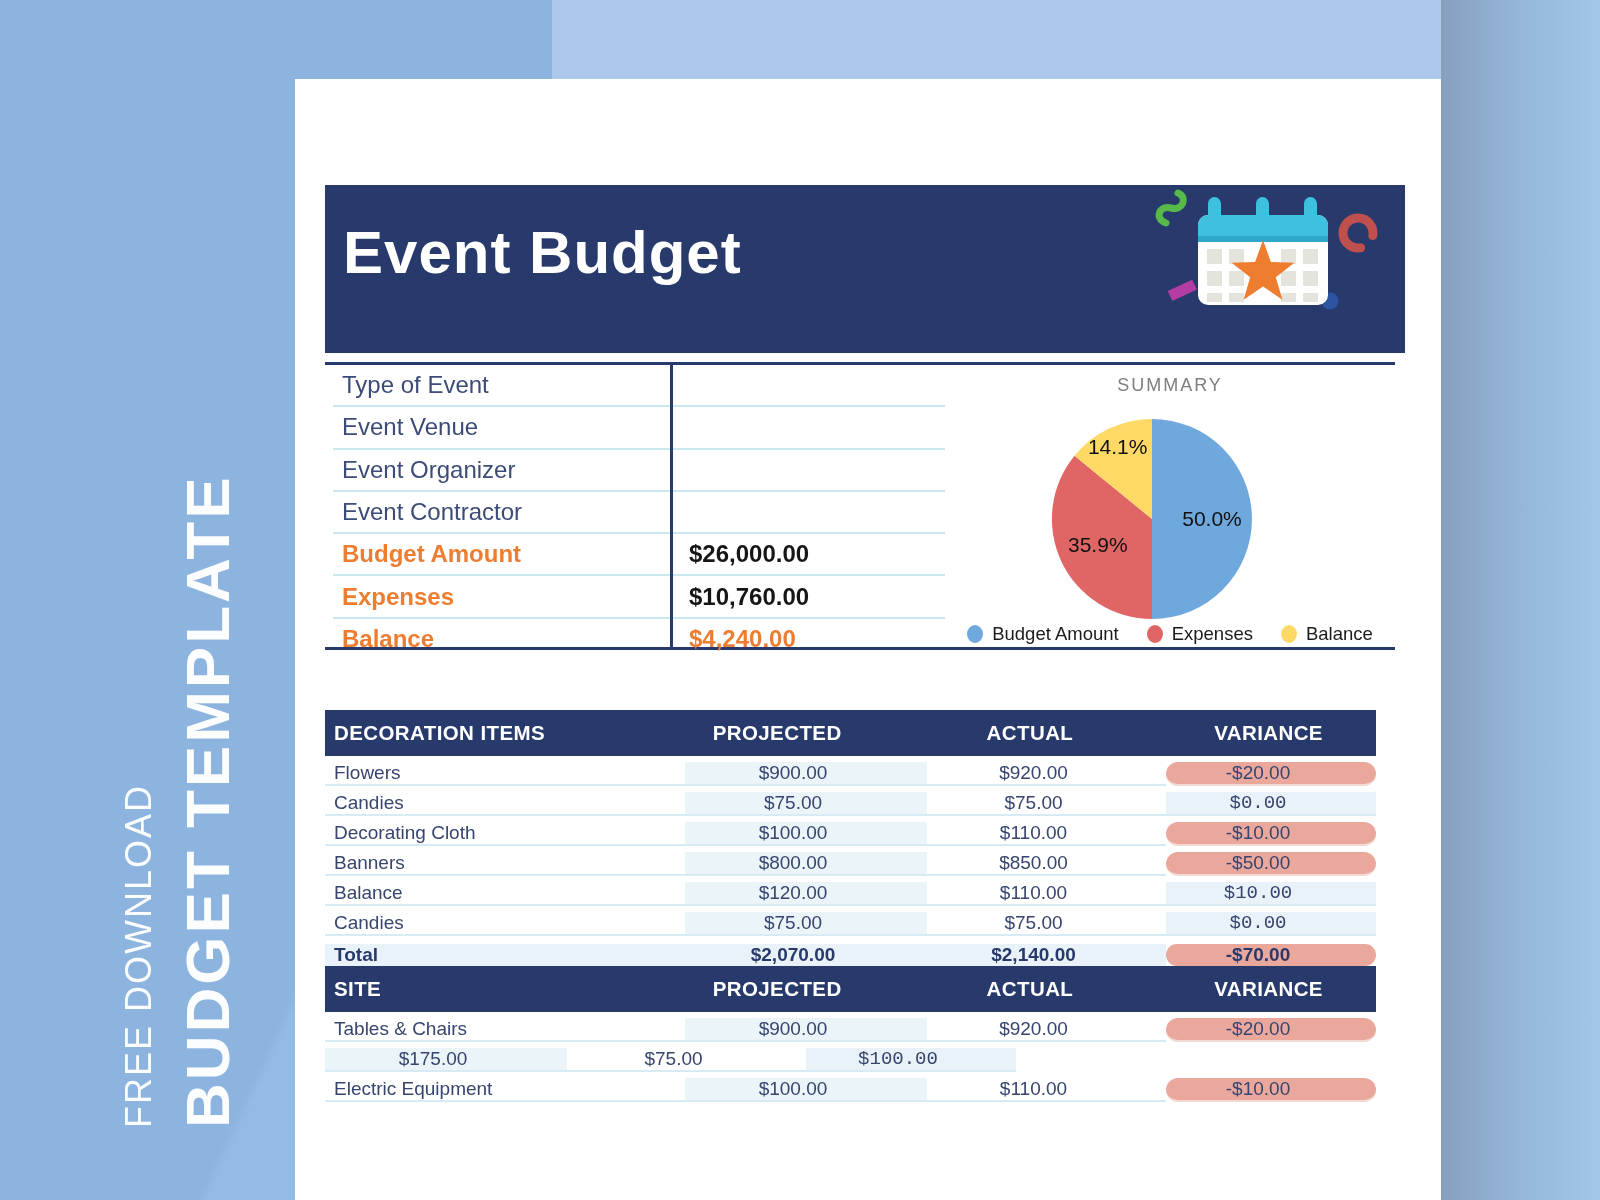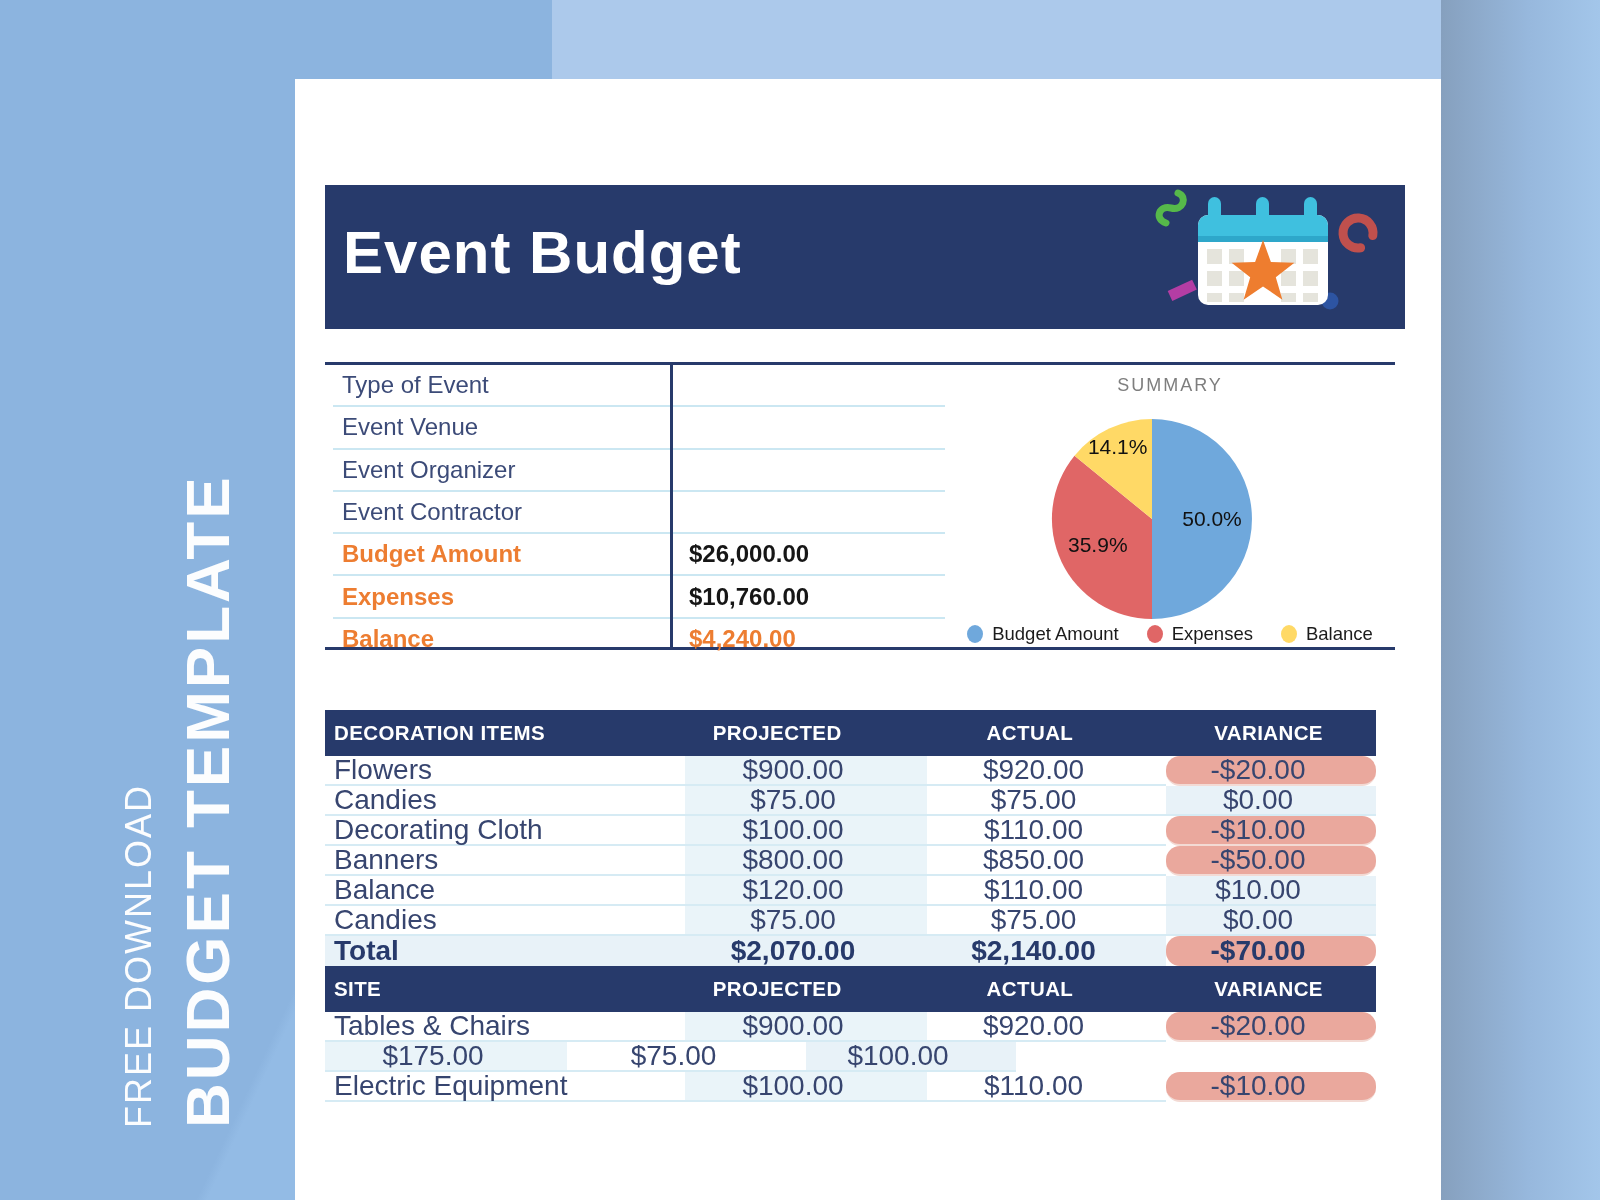--- a/index.html
+++ b/index.html
@@ -13,21 +13,21 @@
 
   
   .wm{position:absolute;color:#FCFDFE;transform-origin:0 0;transform:rotate(-90deg);white-space:nowrap;}
   .wm-small{left:118px;top:1128px;font-size:36px;font-weight:400;letter-spacing:2px;}
   .wm-large{left:172px;top:1128px;font-size:62px;font-weight:bold;letter-spacing:3px;}
 
   
   .doc{position:absolute;left:295px;top:79px;width:1146px;height:1121px;background:#FFFFFF;}
 
   
-  .banner{position:absolute;left:30px;top:106px;width:1080px;height:144px;background:#273A6B;}
+  .banner{position:absolute;left:30px;top:106px;width:1080px;height:168px;background:#273A6B;}
   .banner-title{position:absolute;left:18px;top:0;height:135px;line-height:135px;
     color:#FFFFFF;font-size:60px;font-weight:bold;letter-spacing:1px;}
   .banner-art{position:absolute;right:12px;top:0;width:260px;height:135px;}
 
   
   .info-section{position:absolute;left:30px;top:283px;width:1070px;height:288px;
     border-top:3px solid #273A6B;border-bottom:3px solid #273A6B;box-sizing:border-box;}
   .info-table{position:absolute;left:8px;top:0;width:612px;height:100%;}
   .info-row{display:flex;height:40.3px;align-items:center;border-bottom:2px solid #CBE7F2;}
   .info-row.last{border-bottom:none;}
@@ -52,24 +52,24 @@
   
   .budget-tables{position:absolute;left:30px;top:631px;width:1051px;}
   .trow{display:flex;width:100%;}
   .trow .cell{box-sizing:border-box;display:flex;align-items:center;}
   .c-item{width:360px;padding-left:9px;}
   .c-num{justify-content:center;padding-right:26px;}
   .c-num.n1{width:242px;}
   .c-num.n2{width:239px;}
   .c-num.n3{width:210px;}
   .thead{height:46px;background:#273A6B;color:#FFFFFF;font-weight:bold;font-size:20.5px;letter-spacing:0.4px;gap:37px;}
-  .drow{height:30px;font-size:28px;color:#37456F;}
+  .drow{height:30px;font-size:19px;color:#37456F;align-items:flex-end;}
   .drow .cell{border-bottom:2px solid #D6EBF4;background:#FFFFFF;}
   .drow .cell.proj{background:#EAF4F9;}
-  .drow .cell.pos{background:#E8F2F8;}
+  .drow .cell.pos{background:#E8F2F8;font-family:Liberation Mono, monospace;}
   .drow .cell.neg{background:#EAA89D;border-bottom-color:#F3DAD4;border-radius:14px;}
   .drow.total{font-weight:bold;color:#273A6B;}
   .drow.total .cell{background:#E8F2F8;border-bottom:none;}
   .drow.total .cell.neg{background:#EAA89D;}
 </style>
 </head>
 <body>
 
 <div class="stage">
   <div class="bg-swoosh"></div>

